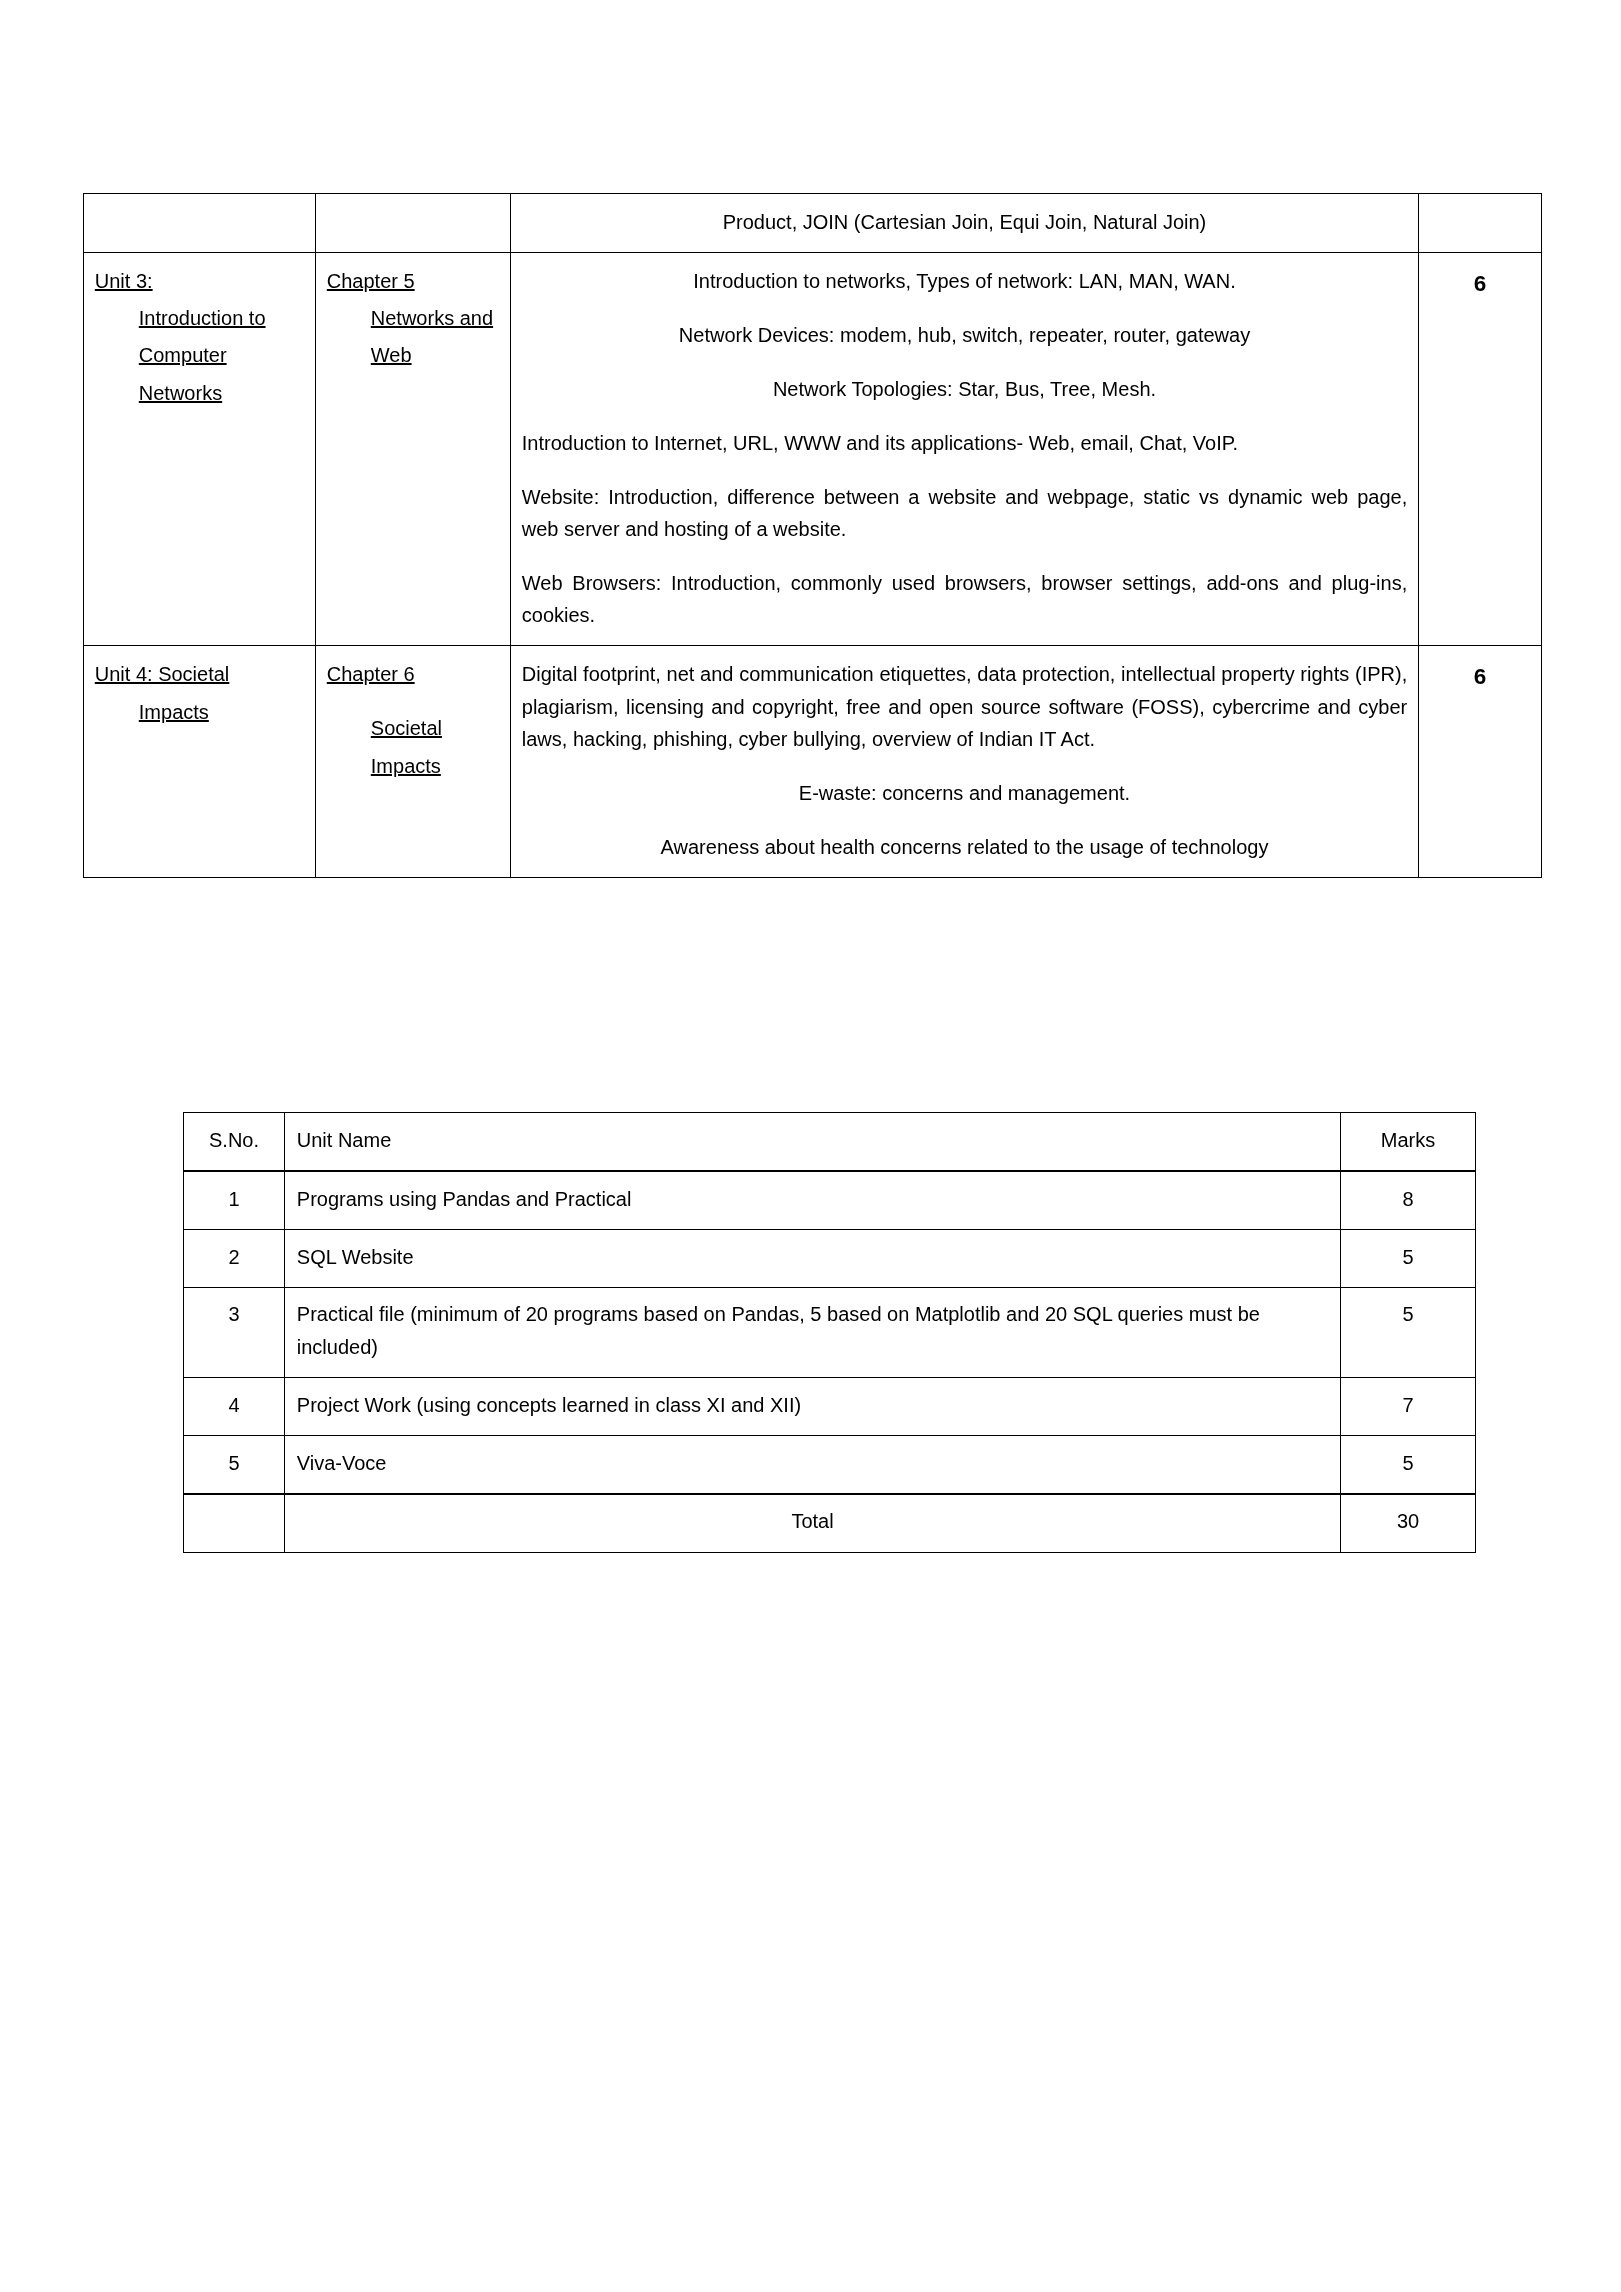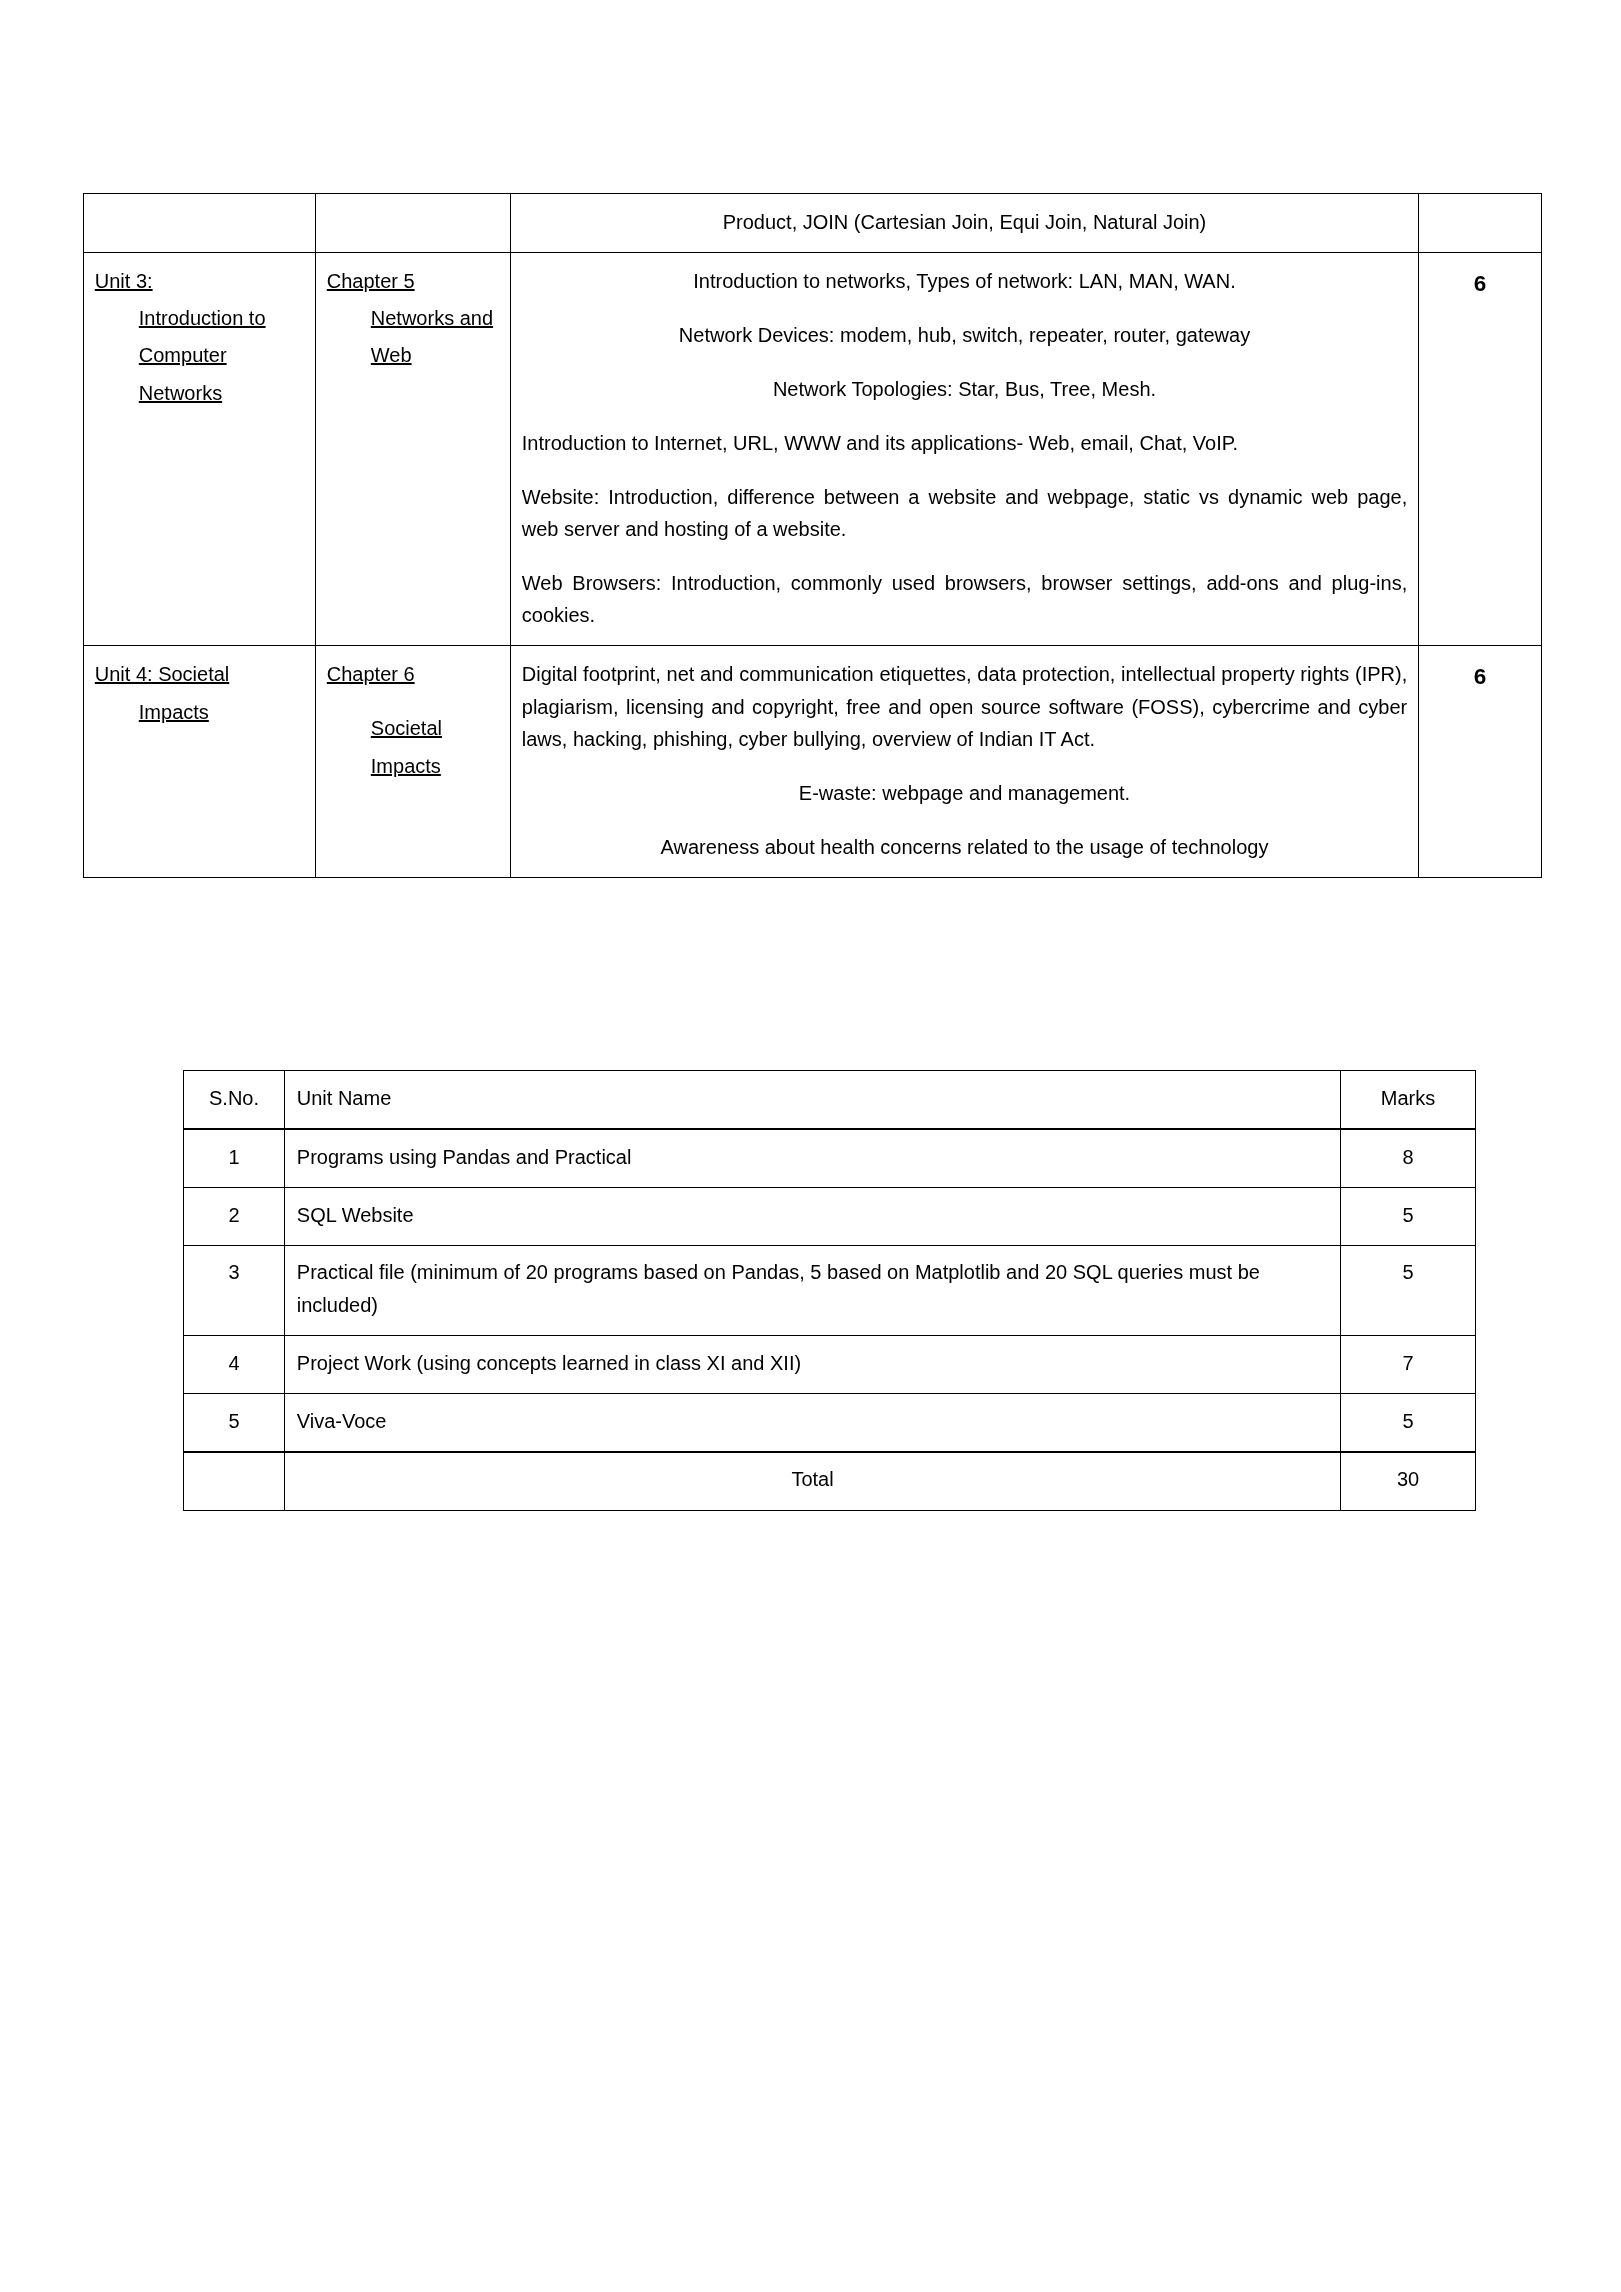--- a/index.html
+++ b/index.html
@@ -52,21 +52,21 @@
   }
   .topic-para:last-child { margin-bottom: 0; }
   .topic-para.nojustify { text-align: center; }
 
   .row-cont td { border-top: 1.9px solid #000; }
 
   
   .practical-table {
     position: absolute;
     left: 183px;
-    top: 1070px;
+    top: 1112px;
     width: 1292px;
     border-collapse: collapse;
     table-layout: fixed;
   }
   .practical-table td {
     border: 1.6px solid #000000;
     vertical-align: top;
     padding: 10.8px 11.8px 13.7px 11.8px;
     font-size: 20px;
     line-height: 1.62;
@@ -139,21 +139,21 @@
         <div class="cell-line">Unit  4:  Societal</div>
         <div class="cell-line">Impacts</div>
       </td>
       <td class="chapter-cell">
         <div class="cell-line">Chapter 6</div>
         <div class="cell-line" style="margin-top:21.6px;">Societal</div>
         <div class="cell-line">Impacts</div>
       </td>
       <td class="topics-cell">
         <p class="topic-para">Digital footprint, net and communication etiquettes, data protection, intellectual property rights (IPR), plagiarism, licensing and copyright, free and open source software (FOSS), cybercrime and cyber laws, hacking, phishing, cyber bullying, overview of Indian IT Act.</p>
-        <p class="topic-para nojustify">E-waste: webpage and management.</p>
+        <p class="topic-para nojustify">E-waste: concerns and management.</p>
         <p class="topic-para nojustify">Awareness about health concerns related to the usage of technology</p>
       </td>
       <td class="marks-cell">6</td>
     </tr>
 
   </tbody>
 </table>
 
 <table class="practical-table">
   <colgroup>

